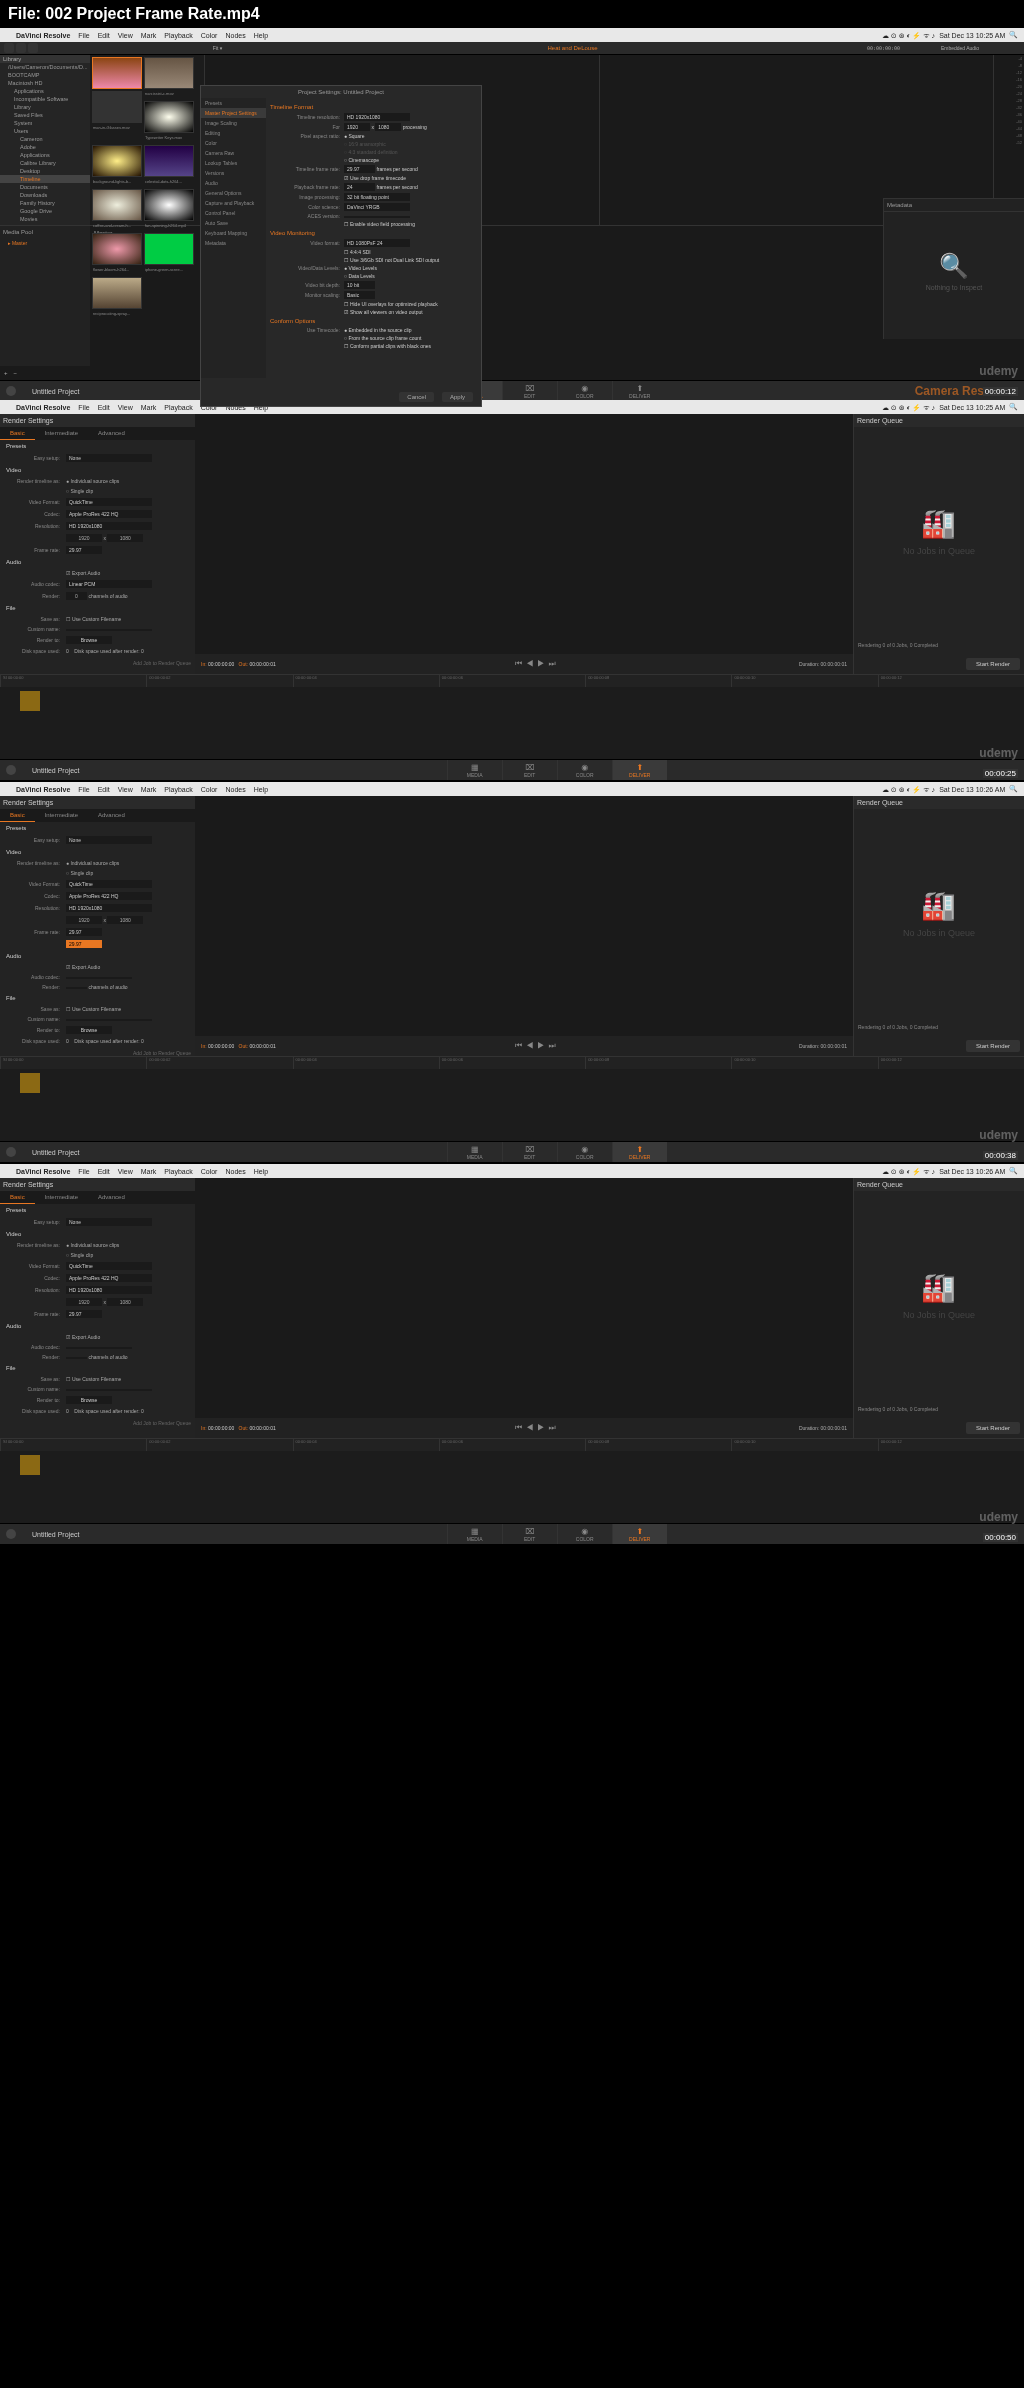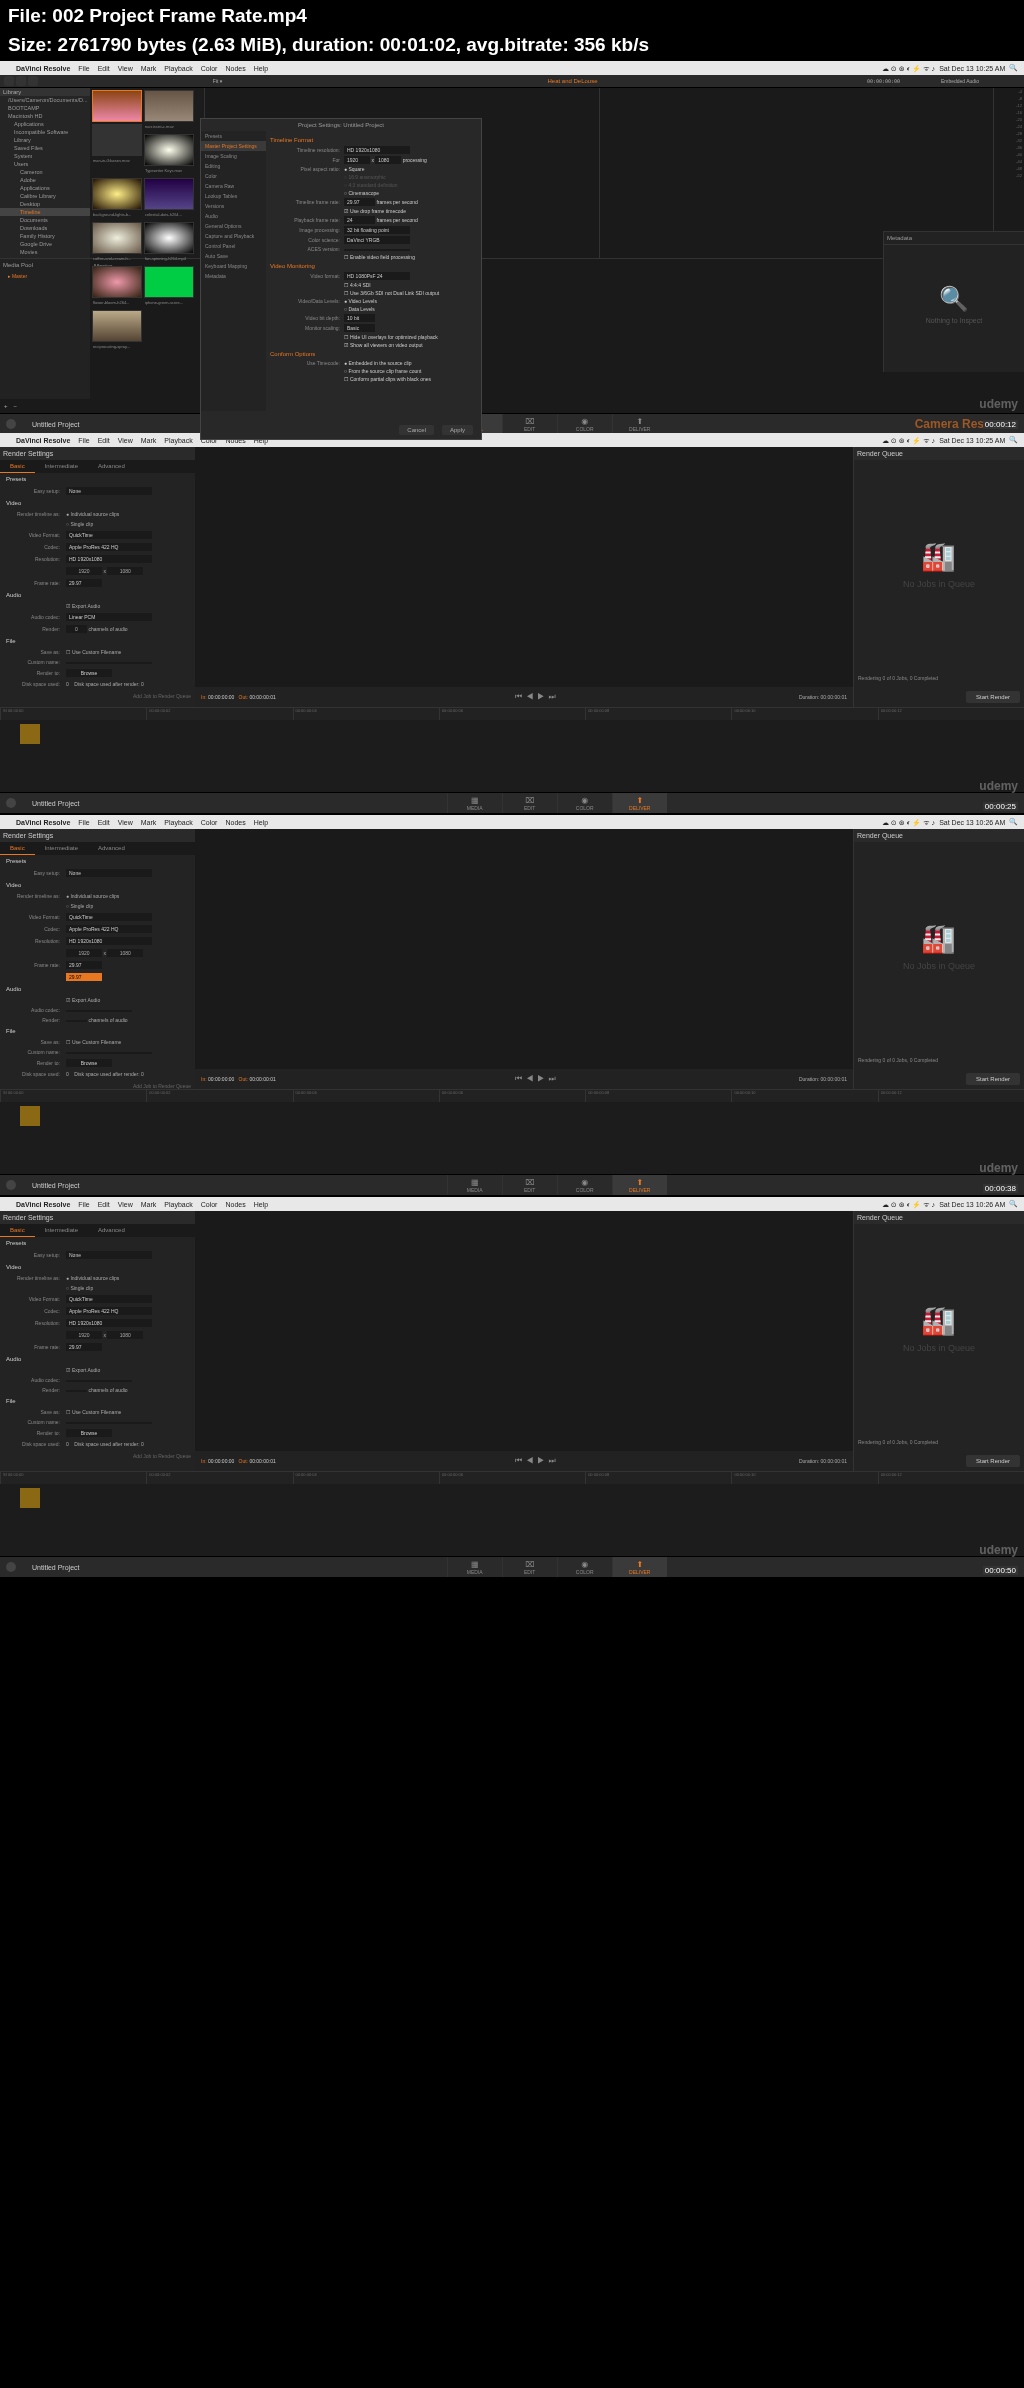--- a/index.html
+++ b/index.html
@@ -1,16 +1,16 @@
 <!DOCTYPE html>
 <html><head>
 <meta charset="utf-8">
 <style>
 body{margin:0;background:#000;font-family:Arial,Helvetica,sans-serif;font-size:8px;color:#aaa;width:1024px}
-.info-text{color:#fff;font-size:19px;font-weight:bold;padding:2px 8px;line-height:1.5}
+.info-text{color:#fff;font-size:16px;font-weight:bold;padding:2px 8px;line-height:1.5}
 .screenshot{width:1024px;background:#1a1a1a;position:relative;margin-bottom:2px}
 .menubar{height:14px;background:#e8e8e8;display:flex;align-items:center;font-size:7px;color:#222}
 .menubar .apple{padding:0 6px;font-size:9px}
 .menubar .appname{font-weight:bold;padding:0 4px}
 .menubar .mitem{padding:0 4px}
 .menubar .right{margin-left:auto;display:flex;align-items:center;gap:4px;padding-right:6px}
 .menubar .right span{font-size:7px}
 .toolbar{height:12px;background:#2a2a2a;display:flex;align-items:center;padding:0 4px;border-bottom:1px solid #000}
 .toolbar .tbtn{width:10px;height:10px;background:#333;margin-right:2px;border-radius:2px}
 .viewer-area{height:170px;background:#1c1c1c;display:flex;position:relative}
@@ -88,21 +88,20 @@
 .timeline-ruler{height:12px;background:#222;display:flex;font-size:4px;color:#666}
 .timeline-ruler span{flex:1;border-left:1px solid #333;padding-left:2px}
 .timeline-clips{height:28px;position:relative}
 .timeline-clip{position:absolute;left:20px;top:4px;width:20px;height:20px;background:#8b6914}
 </style>
 </head>
 <body>
 
 <div class="info-text">
   <div>File: 002 Project Frame Rate.mp4</div>
-  <div>Size: 2761790 bytes (2.63 MiB), duration: 00:01:02, avg.bitrate: 356 kb/s</div>
 </div>
 
 <div class="screenshot" style="height:370px">
   <div class="menubar">
     <span class="apple"></span>
     <span class="appname">DaVinci Resolve</span>
     <span class="mitem">File</span>
     <span class="mitem">Edit</span>
     <span class="mitem">View</span>
     <span class="mitem">Mark</span>

